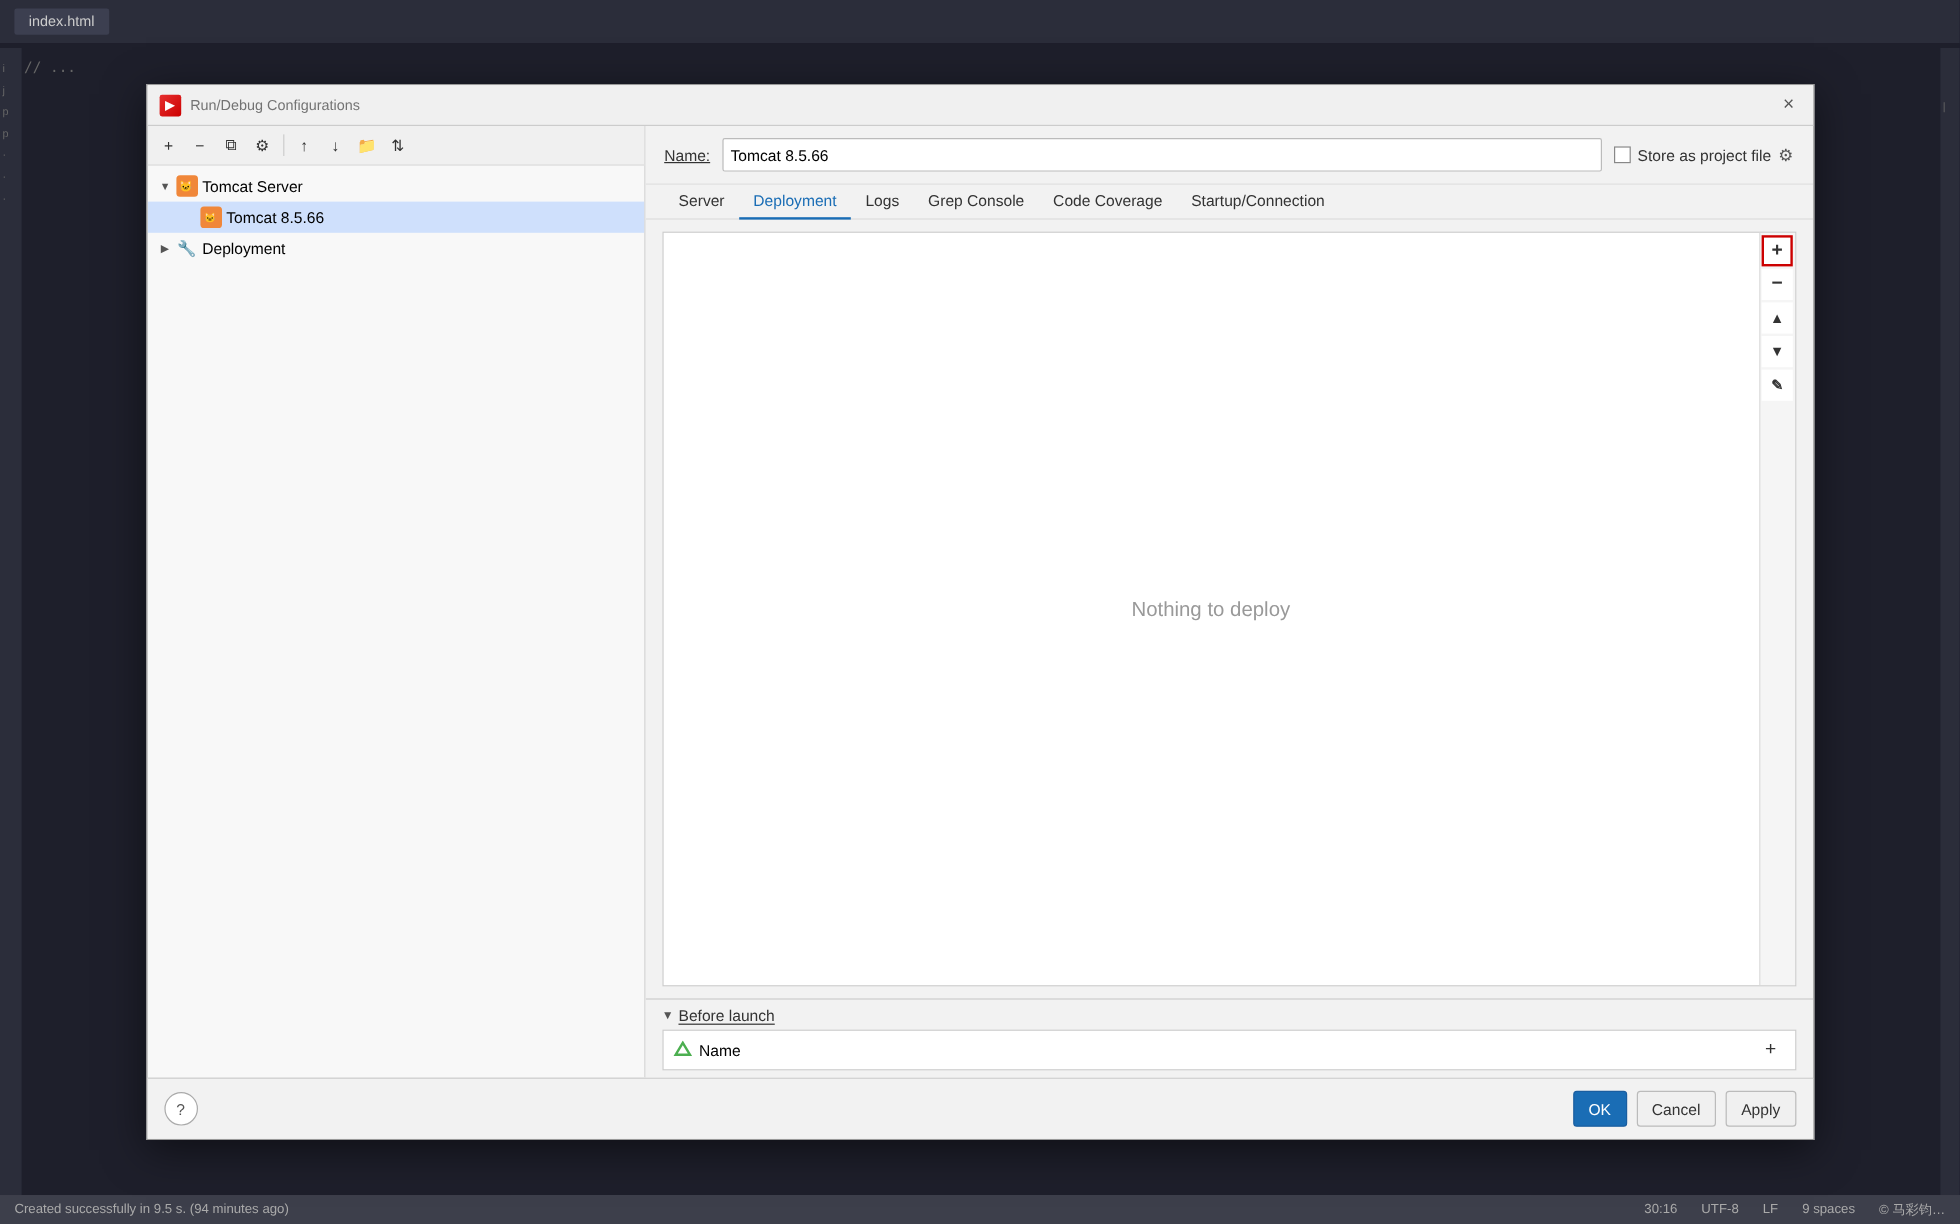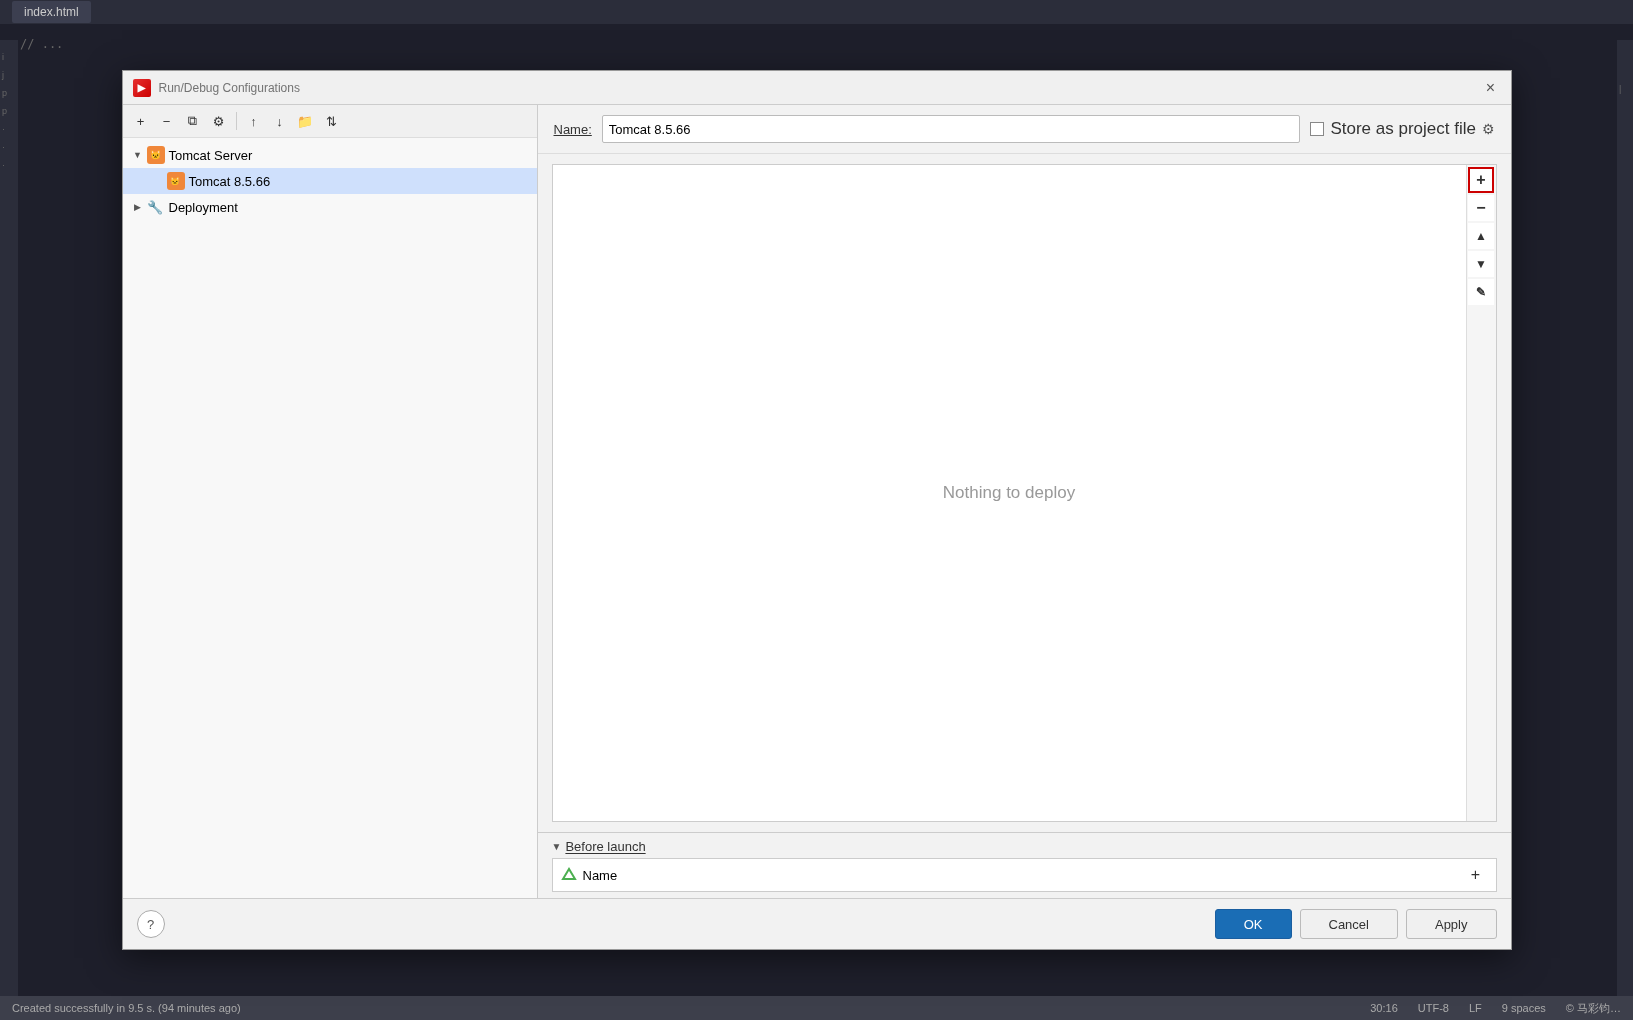--- a/index.html
+++ b/index.html
@@ -190,21 +190,21 @@
       gap: 6px;
       white-space: nowrap;
     }
     .store-checkbox {
       width: 14px;
       height: 14px;
       border: 1px solid #888;
       background: white;
     }
     .store-label {
-      font-size: 17px;
+      font-size: 13px;
       color: #333;
     }
     .gear-icon {
       font-size: 14px;
       color: #555;
       cursor: pointer;
     }
 
     
     .tabs-bar {
@@ -360,21 +360,21 @@
       background: white;
       display: flex;
       align-items: center;
       justify-content: center;
       font-size: 13px;
       cursor: pointer;
       margin-right: auto;
       color: #555;
     }
     .btn {
-      padding: 5px 28px;
+      padding: 5px 12px;
       font-size: 13px;
       border: 1px solid #bbb;
       border-radius: 3px;
       cursor: pointer;
       height: 30px;
       display: flex;
       align-items: center;
     }
     .btn-primary {
       background: #1a6db5;
@@ -389,21 +389,21 @@
     
     .editor-bg {
       position: fixed;
       top: 0; left: 0; right: 0; bottom: 0;
       background: #1e1e2e;
       z-index: 0;
       display: flex;
       flex-direction: column;
     }
     .editor-top-bar {
-      height: 24px;
+      height: 36px;
       background: #2b2d3a;
       display: flex;
       align-items: center;
       padding: 0 12px;
       gap: 8px;
     }
     .editor-tab-item {
       padding: 4px 12px;
       font-size: 12px;
       color: #ccc;
@@ -519,20 +519,28 @@
       <div class="name-row">
         <span class="name-label">Name:</span>
         <input class="name-input" type="text" value="Tomcat 8.5.66" style="">
         <div class="store-checkbox-area">
           <div class="store-checkbox"></div>
           <span class="store-label">Store as project file</span>
           <span class="gear-icon">⚙</span>
         </div>
       </div>
 
+      <div class="tabs-bar">
+        <div class="tab">Server</div>
+        <div class="tab active">Deployment</div>
+        <div class="tab">Logs</div>
+        <div class="tab">Grep Console</div>
+        <div class="tab">Code Coverage</div>
+        <div class="tab">Startup/Connection</div>
+      </div>
 
       <div class="tab-content">
         <div class="deploy-section">
           <div class="deploy-area">
             <div class="deploy-list">Nothing to deploy</div>
             <div class="deploy-sidebar">
               <div class="deploy-sidebar-btn">+</div>
               <div class="deploy-sidebar-btn no-border" style="font-size:16px; font-weight:bold;">−</div>
               <div class="deploy-sidebar-btn no-border">▲</div>
               <div class="deploy-sidebar-btn no-border">▼</div>

